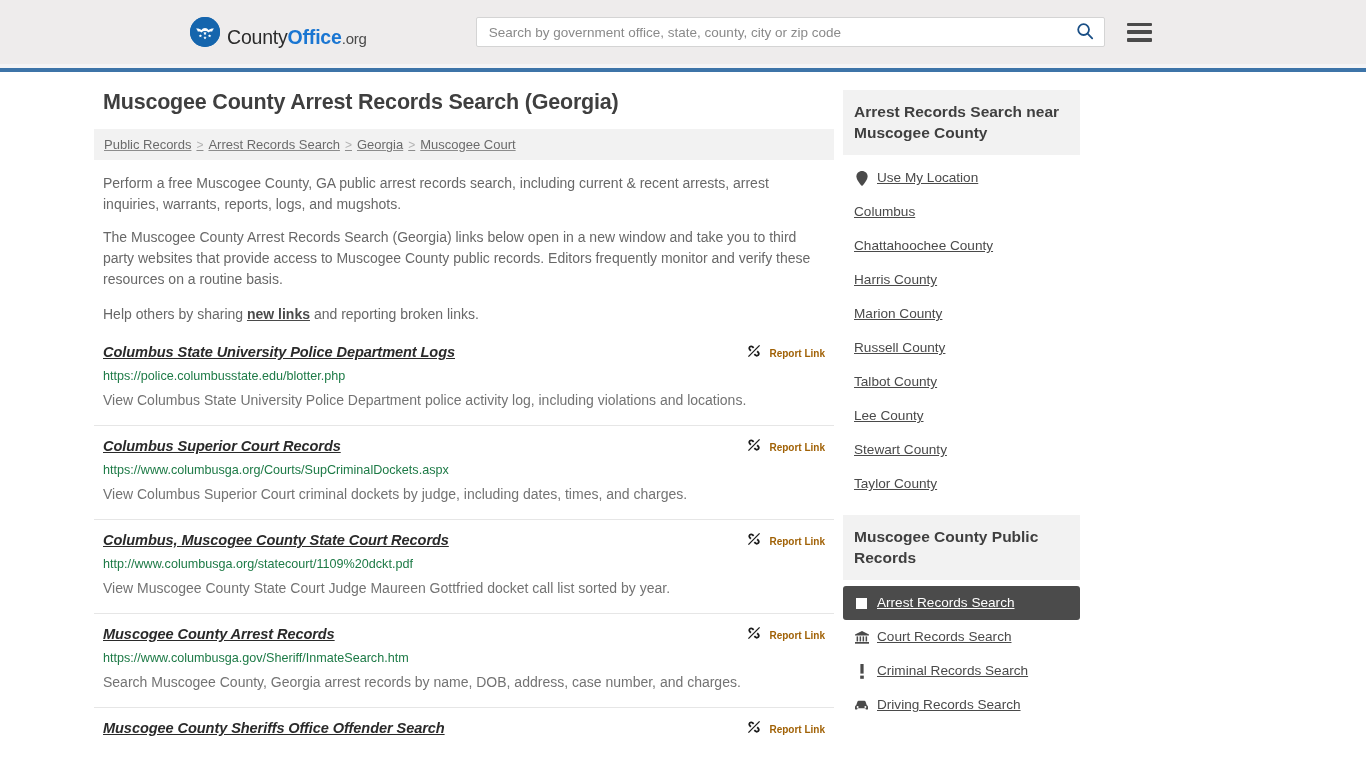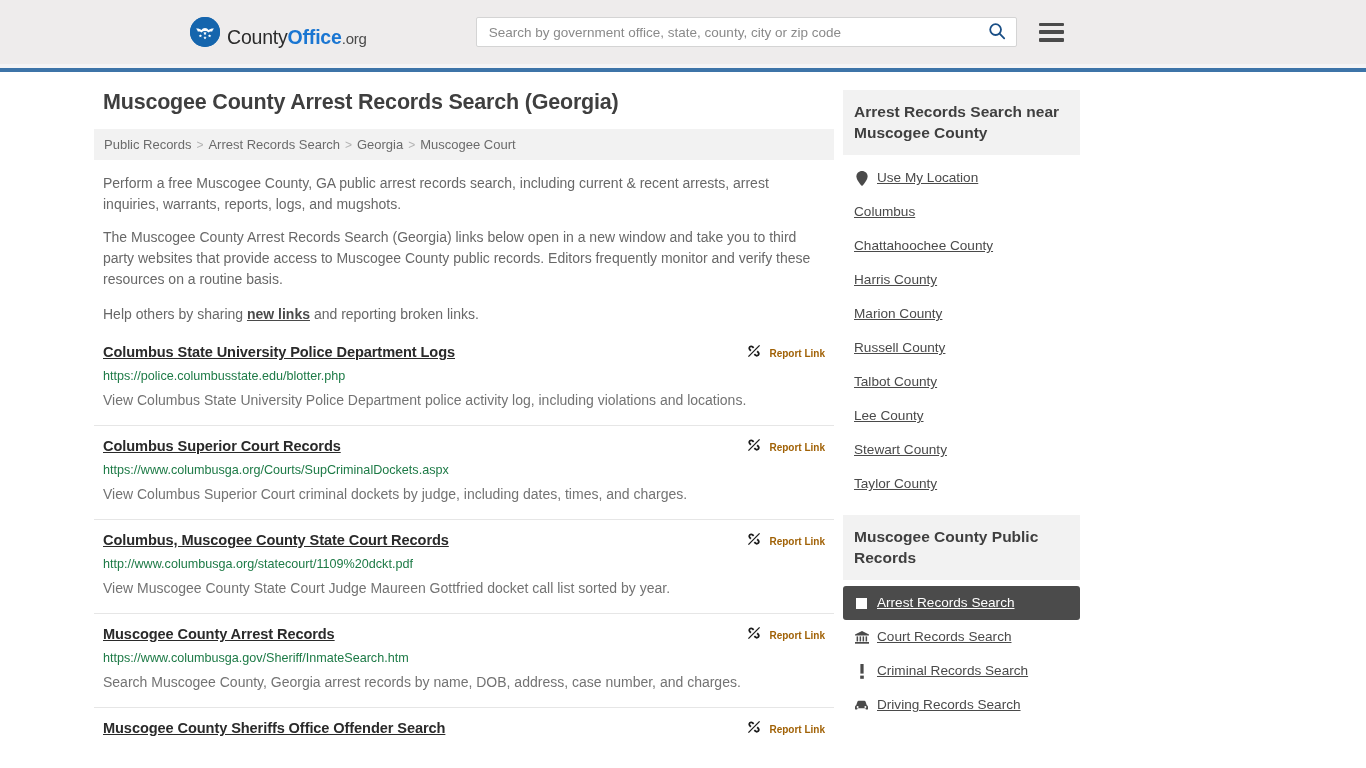--- a/index.html
+++ b/index.html
@@ -50,21 +50,21 @@
     font-family: "Liberation Sans", sans-serif;
     margin-top: 11px;
   }
   .logo-text .t-county { color: #2b2b2b; }
   .logo-text .t-office { color: #1a76d2; font-weight: 700; }
   .logo-text .t-org { color: #4b4b4b; font-size: 15px; }
 
   .search-wrap {
     margin-left: 109px;
     position: relative;
-    width: 541px;
+    width: 629px;
     flex: 0 0 auto;
   }
   .search-box {
     width: 100%;
     height: 30px;
     background: #ffffff;
     border: 1px solid #d4d4d4;
     border-radius: 2px;
     display: flex;
     align-items: center;
@@ -123,20 +123,21 @@
   .breadcrumb {
     background: #f2f2f2;
     padding: 8px 10px;
     font-size: 13px;
     color: #8d8d8d;
     display: flex;
     flex-wrap: wrap;
     align-items: center;
     gap: 5px;
     margin-bottom: 13px;
+    text-decoration: underline;
   }
   .breadcrumb a {
     color: #6b6b6b;
     text-decoration: none;
   }
   .breadcrumb .sep { color: #b3b3b3; font-size: 12px; }
   .breadcrumb .current { color: #6b6b6b; }
 
   .intro { padding: 0 9px; }
   .intro p {
@@ -164,20 +165,21 @@
     align-items: flex-start;
     justify-content: space-between;
   }
   .result-title {
     font-size: 14.6px;
     font-weight: 700;
     color: #2a2a2a;
     text-decoration: underline;
     line-height: 19px;
     letter-spacing: -0.1px;
+    font-style: italic;
   }
   .report-link {
     display: flex;
     align-items: center;
     gap: 7px;
     flex: 0 0 auto;
     margin-left: 18px;
     white-space: nowrap;
     cursor: pointer;
   }

